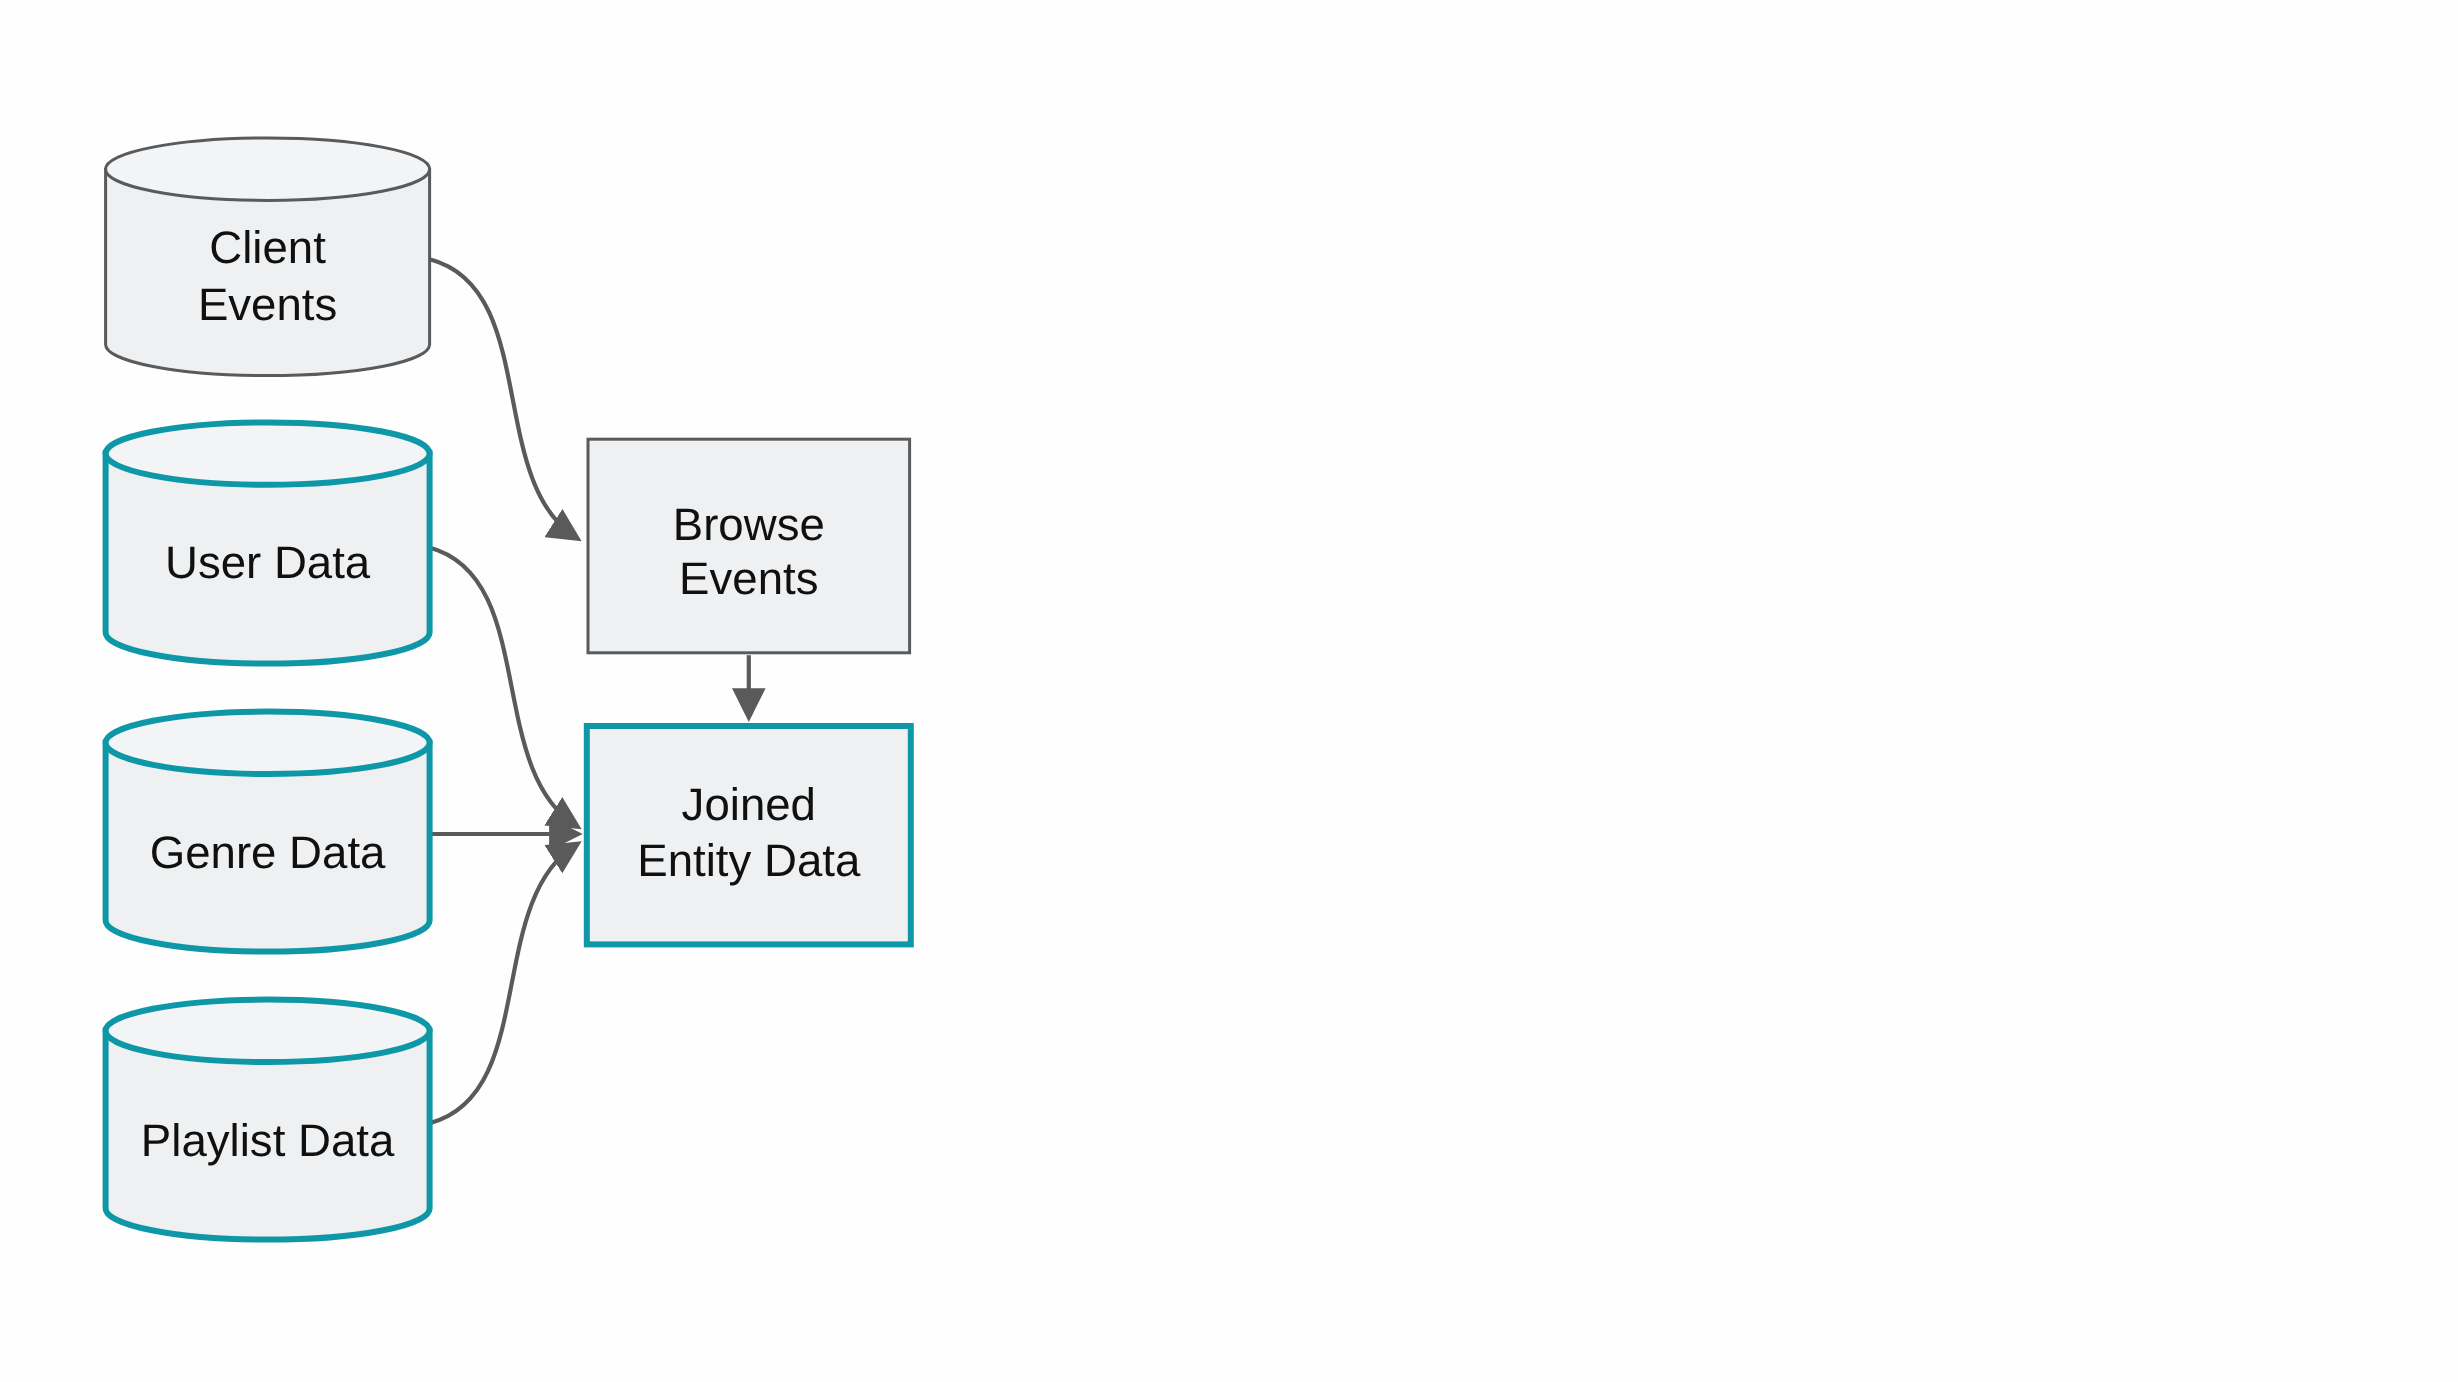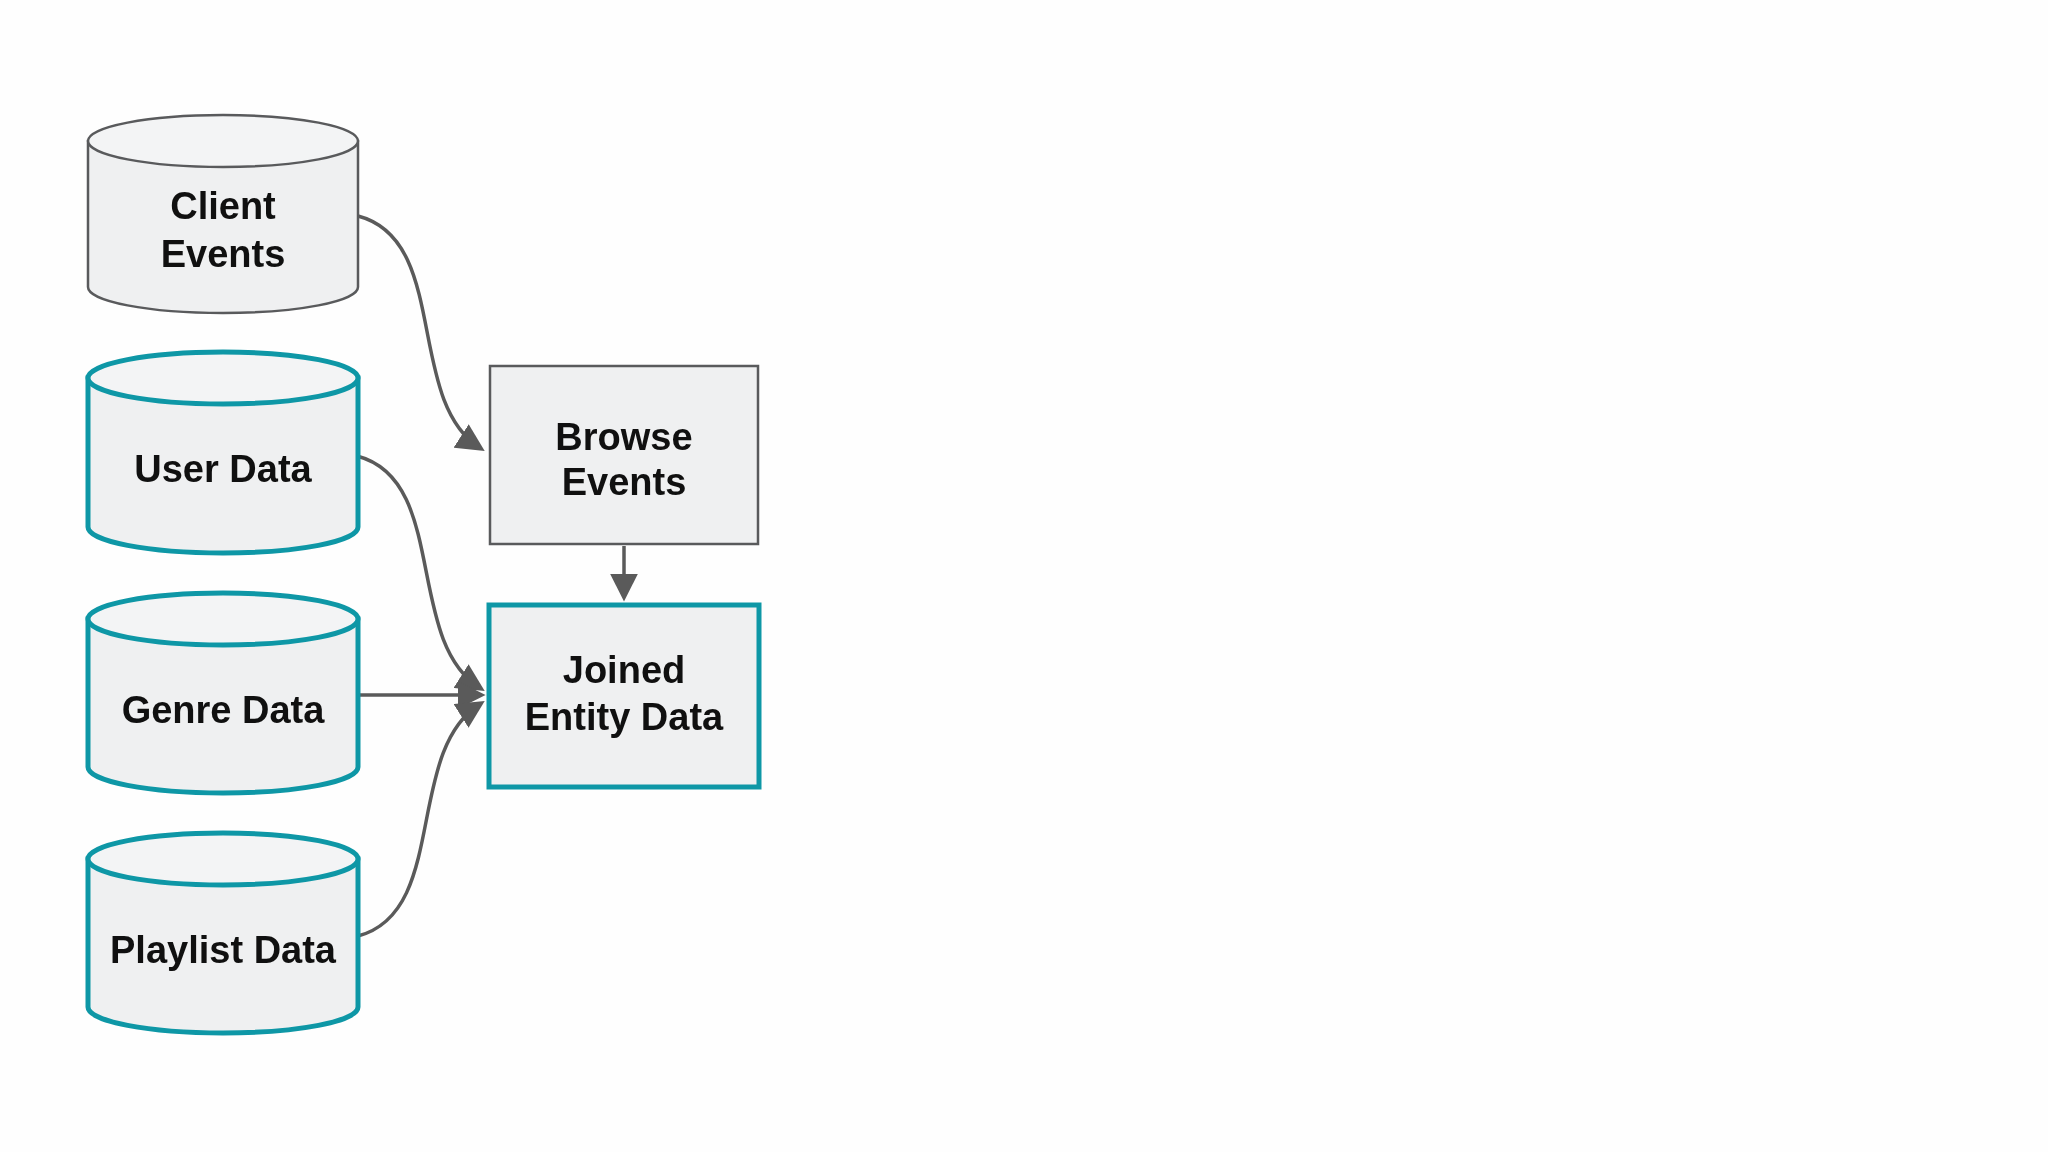--- a/index.html
+++ b/index.html
@@ -8,21 +8,20 @@
     width: 2048px;
     height: 1152px;
     background: #fefefe;
     overflow: hidden;
     font-family: "Liberation Sans", sans-serif;
   }
   .diagram-wrap {
     position: relative;
     width: 2048px;
     height: 1152px;
-    font-weight: bold;
   }
   svg { display: block; }
   .node-fill   { fill: #eff0f1; }
   .cyl-top     { fill: #f3f4f5; }
   .node-label  {
     fill: #101010;
     font-family: "Liberation Sans", sans-serif;
     font-size: 38px;
     text-anchor: middle;
   }

